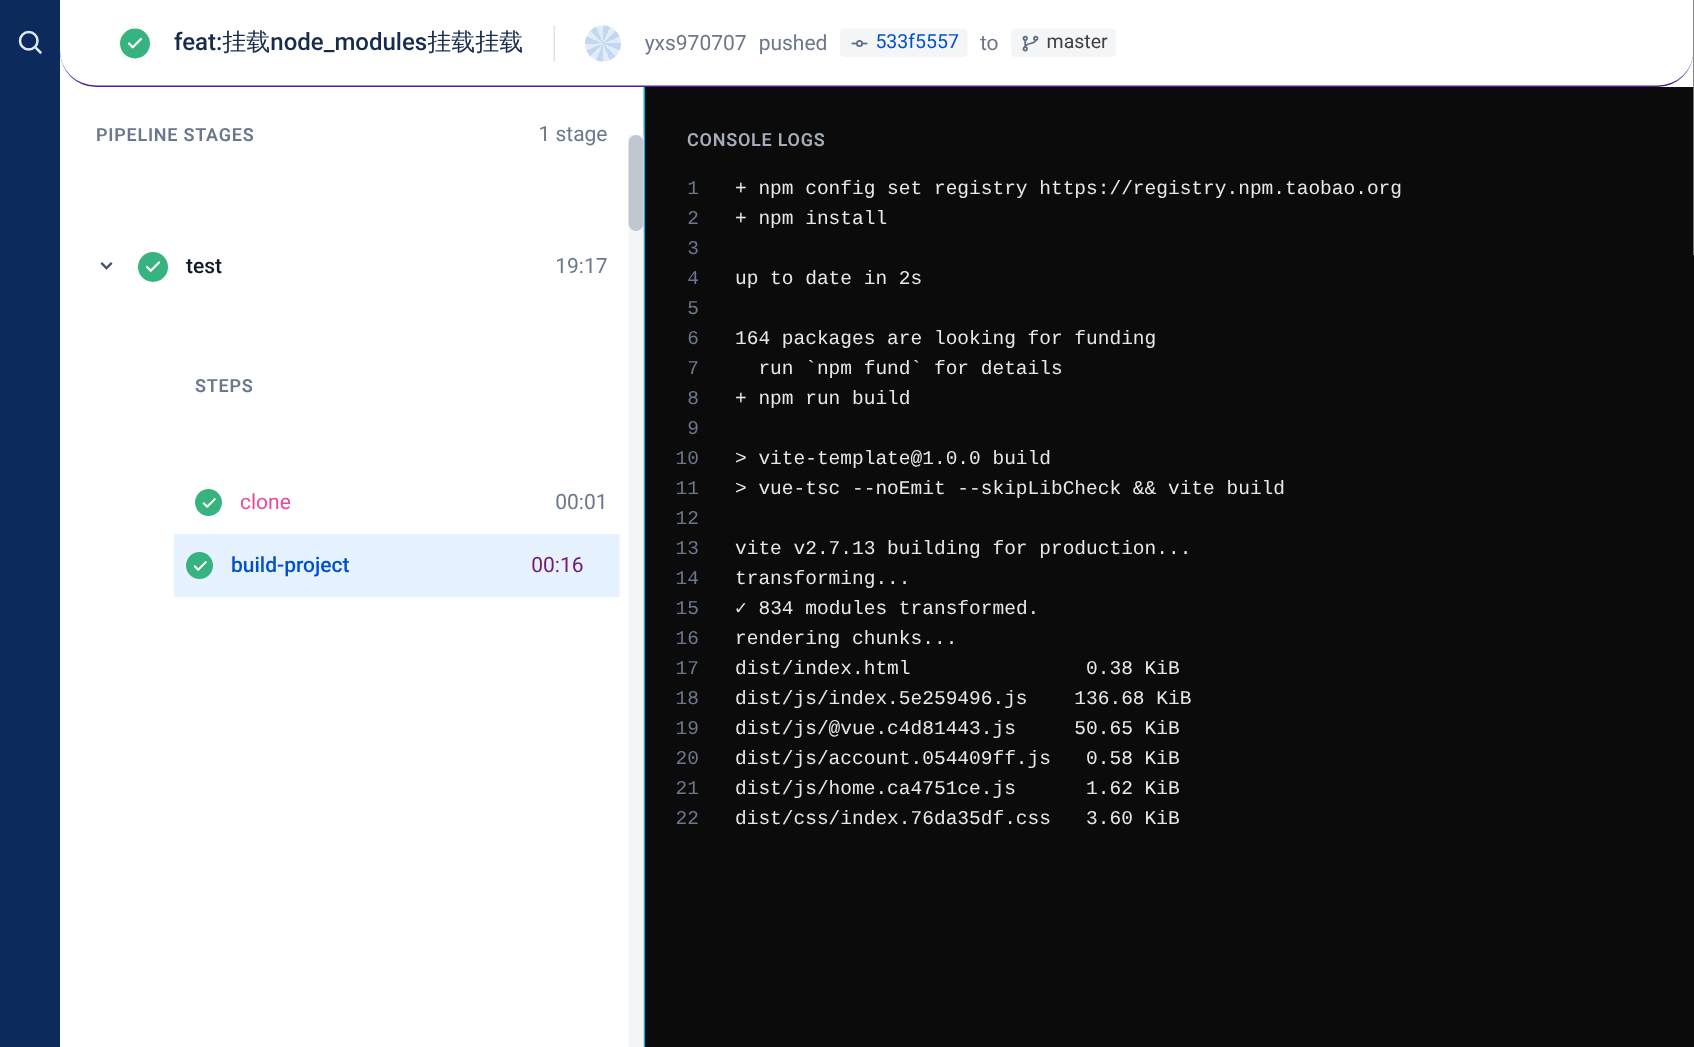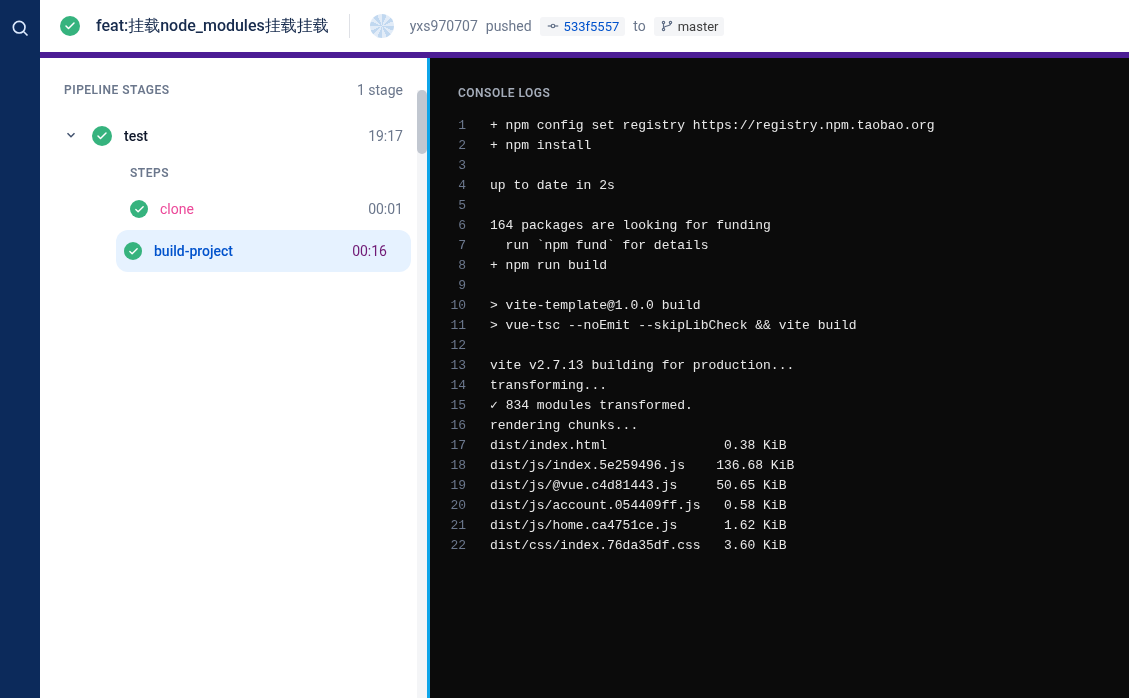--- a/index.html
+++ b/index.html
@@ -30,25 +30,26 @@
       justify-content: center;
       color: #deebff;
     }
     .main-area {
       flex: 1;
       display: flex;
       flex-direction: column;
     }
     .header {
       height: 58px;
-      border-bottom: 6px solid #4c1d95;
-      display: flex;
-      align-items: center;
-      padding: 0 20px;
+      border-bottom: 1px solid #4c1d95;
+      display: flex;
+      align-items: center;
+      padding: 0 40px;
       gap: 16px;
+      border-radius: 24px;
     }
     .status-check {
       width: 20px;
       height: 20px;
       border-radius: 50%;
       background: #36b37e;
       display: inline-flex;
       align-items: center;
       justify-content: center;
       flex-shrink: 0;
@@ -97,24 +98,25 @@
     .badge-branch {
       color: #404040;
     }
     .content {
       flex: 1;
       display: flex;
       overflow: hidden;
     }
     .sidebar {
       width: 390px;
-      border-right: 3px solid #0ea5e9;
+      border-right: 1px solid #0ea5e9;
       display: flex;
       flex-direction: column;
       position: relative;
+      gap: 42px;
     }
     .scrollbar-track {
       position: absolute;
       right: 0;
       top: 32px;
       width: 10px;
       bottom: 0;
       background: #f4f5f7;
     }
     .scrollbar-thumb {
@@ -168,21 +170,21 @@
       font-weight: 600;
       letter-spacing: 0.5px;
       color: #6b778c;
       padding: 8px 24px 8px 90px;
     }
     .step-row {
       display: flex;
       align-items: center;
       padding: 12px 24px 12px 84px;
       gap: 12px;
-      border-radius: 12px;
+      border-radius: 0;
       margin: 0 16px 0 76px;
       cursor: pointer;
     }
     .step-row.selected {
       background: #e6f2ff;
       margin-left: 76px;
       padding-left: 8px;
     }
     .step-row-plain {
       display: flex;

